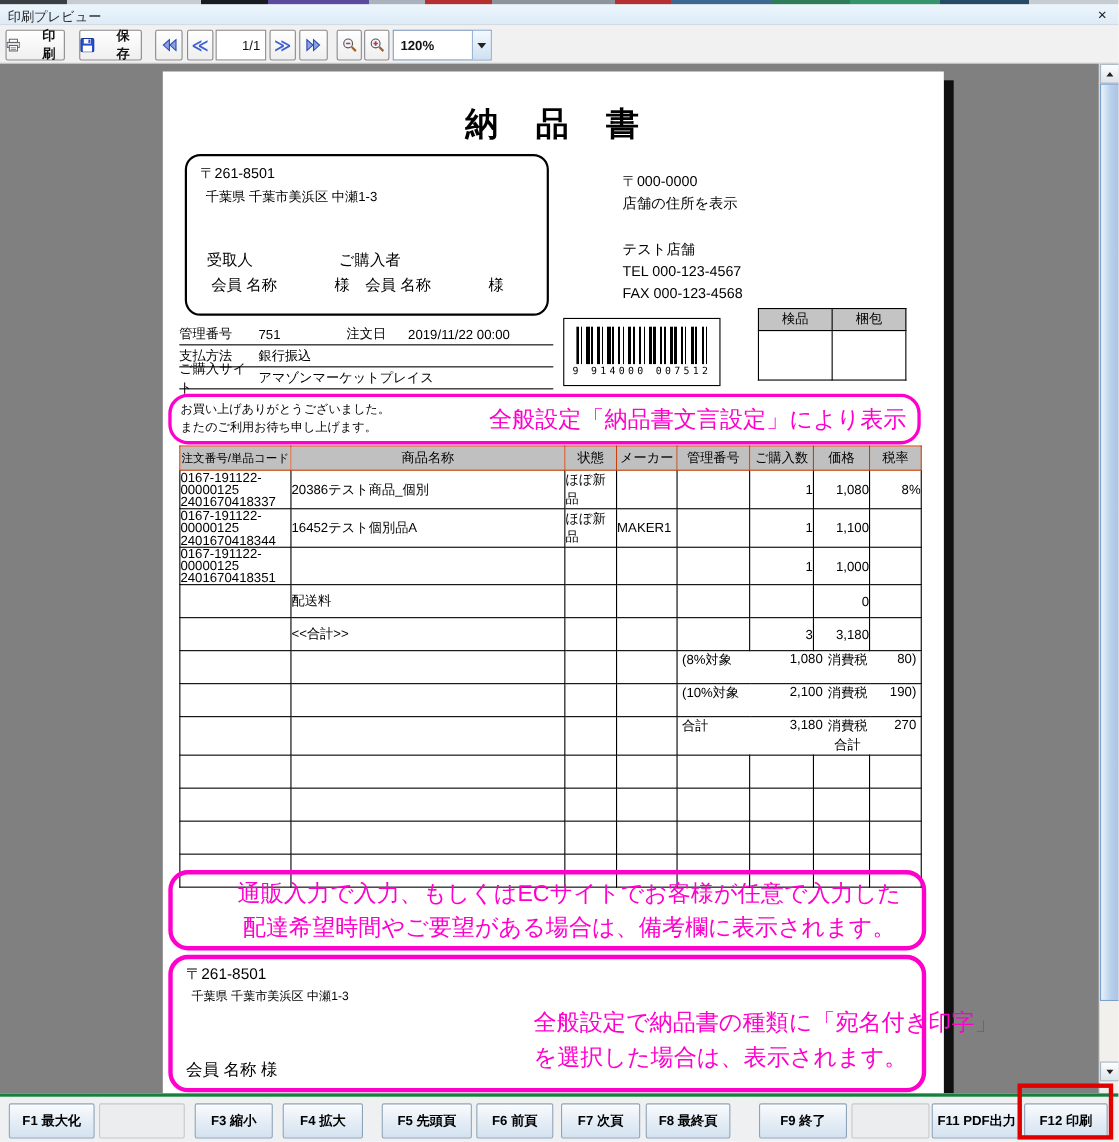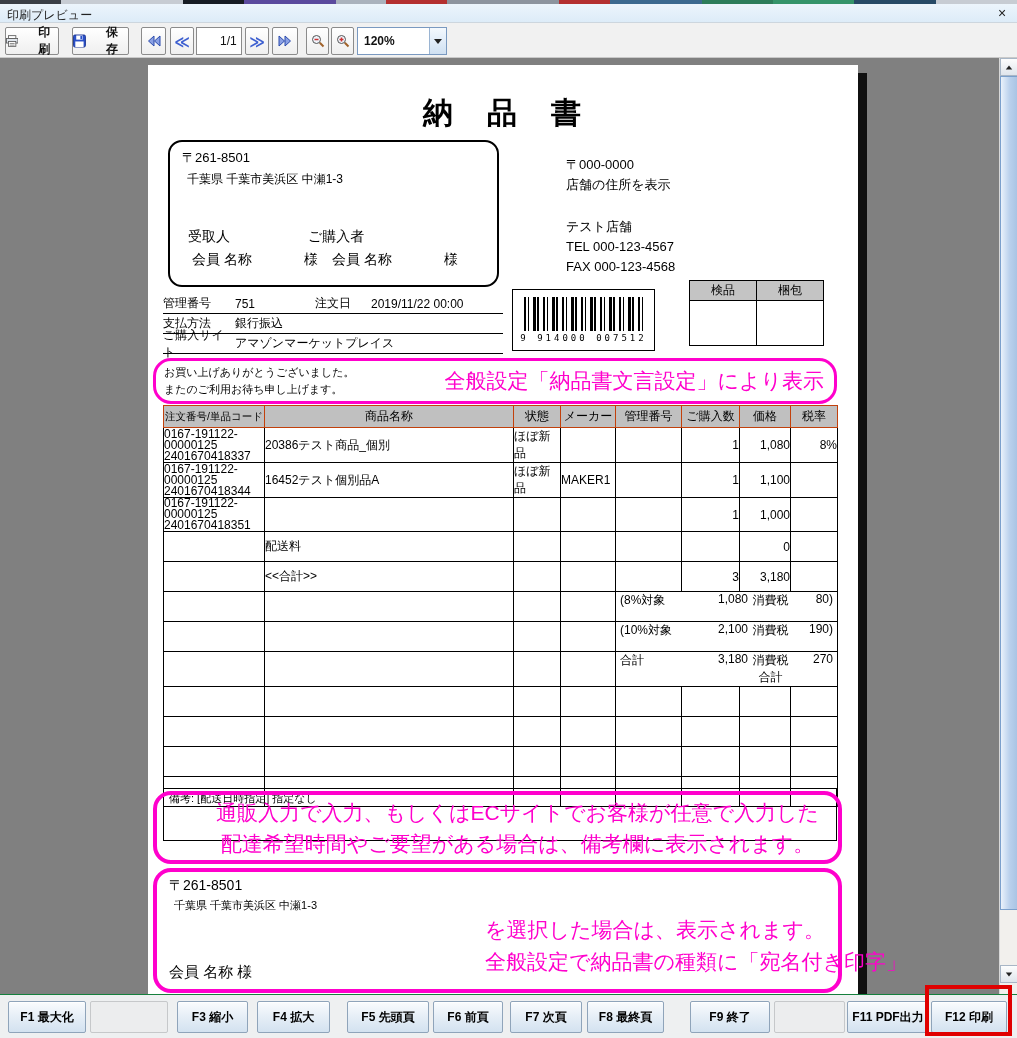--- a/index.html
+++ b/index.html
@@ -103,21 +103,21 @@
   .note2 { left:5px; top:726px; width:689px; height:73px;padding-left:40px; }
   .note2 .anno { text-align:center; font-size:21px; line-height:31px; color:#ff00cc; padding-top:2px; white-space:nowrap; }
 
   .note3 { left:5px; top:803px; width:689px; height:125px; }
   .note3 .postal { position:absolute; left:12px; top:5px; font-size:14px; }
   .note3 .addr { position:absolute; left:17px; top:26px; font-size:11px; }
   .note3 .anno { position:absolute; left:328px; top:42px; font-size:21px; line-height:32px; color:#ff00cc; white-space:nowrap; }
   .note3 .member { position:absolute; left:12px; bottom:7px; font-size:15px; }
 
   
-  .fnbar { position:absolute; left:0; top:994px; width:1017px; height:44px; background:#eef0f1; border-top:1px solid #15803d;text-align:center; }
+  .fnbar { position:absolute; left:0; top:994px; width:1017px; height:44px; background:#eef0f1; border-top:3px solid #15803d;text-align:center; }
   .fbtn { position:absolute; top:6px; height:32px; background:linear-gradient(#fafcfe,#e7eff7 45%,#d3e2f0);
     border:1px solid #8fa4ba; border-radius:2px; box-shadow:inset 0 1px 0 #fff;
     display:flex; align-items:center; justify-content:center; font-size:12px; font-weight:bold; color:#000; }
   .fblank { position:absolute; top:6px; height:32px; background:#ecedee; border:1px solid #c6c8ca; border-radius:2px; }
   .f12-highlight { position:absolute; left:925px; top:985px; width:87px; height:51px; border:4px solid #e00000; z-index:5; }
 </style>
 </head>
 <body>
 
 <div id="root">
@@ -426,36 +426,33 @@
               <td class="td-state"></td>
               <td class="td-maker"></td>
               <td class="td-mgmt"></td>
               <td class="td-num"></td>
               <td class="td-num"></td>
               <td class="td-num"></td>
             </tr>
           </tbody>
       </table>
 
-      <div class="remarks-box">
-        <div class="rtext">備考: [配送日時指定] 指定なし</div>
-      </div>
       <div class="note-box note2">
         <div class="anno">
           <div>通販入力で入力、もしくはECサイトでお客様が任意で入力した</div>
           <div>配達希望時間やご要望がある場合は、備考欄に表示されます。</div>
         </div>
       </div>
 
       <div class="note-box note3">
         <div class="postal">〒261-8501</div>
         <div class="addr">千葉県 千葉市美浜区 中瀬1-3</div>
         <div class="anno">
+          <div>全般設定で納品書の種類に「宛名付き印字」</div>
           <div>を選択した場合は、表示されます。</div>
-          <div>全般設定で納品書の種類に「宛名付き印字」</div>
         </div>
         <div class="member">会員 名称 様</div>
       </div>
 
     </div>
   </div>
 
   <div class="scrollbar">
     <div class="sb-btn sb-up">
       <span class="tri-up"></span>

